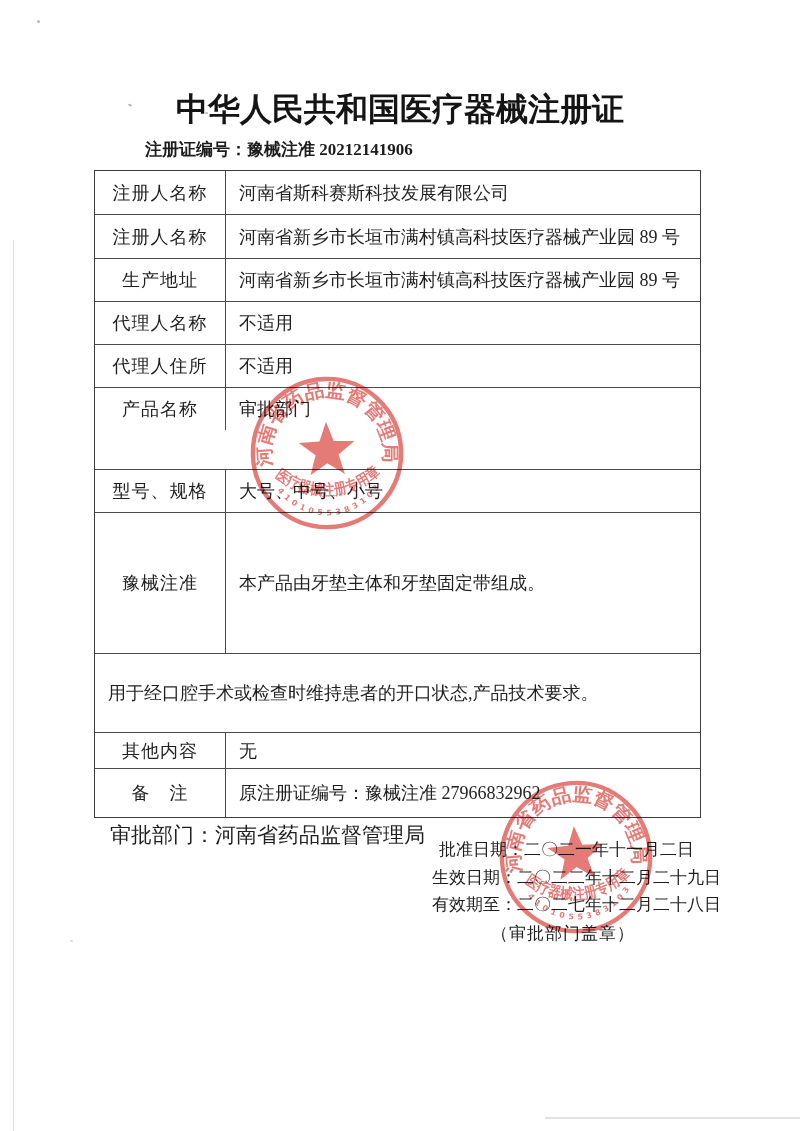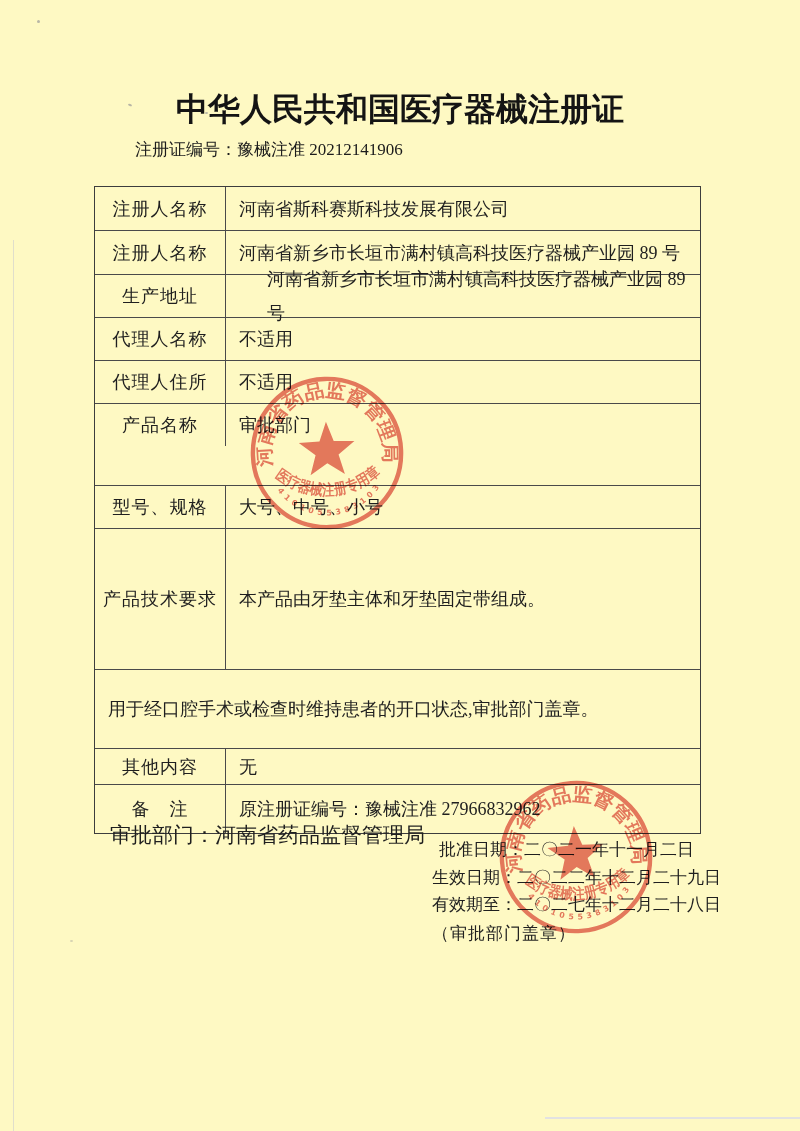--- a/index.html
+++ b/index.html
@@ -1,21 +1,21 @@
 <!DOCTYPE html>
 <html><head>
 <meta charset="utf-8">
 <style>
   * { margin: 0; padding: 0; box-sizing: border-box; }
   html,body { background: #e9e9e9; }
   .page {
     position: relative;
     width: 800px; height: 1131px;
     margin: 0 auto;
-    background: #fef9c3;
+    background: #ffffff;
     overflow: hidden;
     font-family: "Liberation Serif", "DejaVu Serif", serif;
     color: #1f1f1f;
   }
   
   .edge-line-left {
     position: absolute; left: 13px; top: 240px; width: 1px; height: 891px;
     background: #cfcfcf; opacity: .65;
   }
   .edge-line-bottom {
@@ -28,66 +28,66 @@
   .sp3 { left: 205px; top: 112px; width: 3px; height: 2px; }
   .sp4 { left: 70px; top: 940px; width: 3px; height: 2px; opacity:.4; }
 
   .doc-title {
     position: absolute; top: 88px; left: 0; width: 800px;
     text-align: center;
     font-size: 32px; font-weight: 700; letter-spacing: 0px;
     color: #141414;
   }
   .cert-line {
-    position: absolute; top: 138px; left: 135px;
-    font-size: 17px; font-weight: 400; color: #1c1c1c;
+    position: absolute; top: 138px; left: 145px;
+    font-size: 17px; font-weight: 700; color: #1c1c1c;
   }
 
   .cert-table {
-    position: absolute; left: 94px; top: 186px; width: 607px;
+    position: absolute; left: 94px; top: 170px; width: 607px;
     border: 1.5px solid #3d3d3d;
   }
   .row { display: flex; border-top: 1px solid #4a4a4a; }
   .row:first-child { border-top: none; }
   .cell-label {
     width: 131px; flex: none;
     display: flex; align-items: center; justify-content: center;
     border-right: 1px solid #4a4a4a;
     font-size: 18px; letter-spacing: 1px;
     text-align: center;
   }
   .cell-value {
     flex: 1;
     display: flex; align-items: center;
     padding: 2px 10px 2px 13px;
     font-size: 18px; line-height: 34px;
   }
   .row:nth-child(1)  { height: 43px; }
   .row:nth-child(2)  { height: 44px; }
-  .row:nth-child(3)  { height: 43px; gap: 28px; }
+  .row:nth-child(3)  { height: 43px; }
   .row:nth-child(4)  { height: 43px; }
   .row:nth-child(5)  { height: 43px; }
   .row:nth-child(6)  { height: 43px; }
   .row:nth-child(7)  { height: 43px; margin-top: 39px; }
   .row:nth-child(8)  { height: 141px; }
   .row:nth-child(9)  { height: 79px; }
   .row:nth-child(10) { height: 36px; }
   .row:nth-child(11) { height: 49px; }
   .row:nth-child(12) { height: 36px; }
 
   .footer-dept {
     position: absolute; left: 110px; top: 821px;
     font-size: 21px;
   }
   .footer-dates {
     position: absolute; left: 432px; top: 836px; width: 262px;
     font-size: 17px; line-height: 27.5px;
   }
   .date-line { text-align: right; white-space: nowrap; }
-  .seal-note { margin-top: 1px; letter-spacing: 1px; }
+  .seal-note { text-align: center; margin-top: 1px; letter-spacing: 1px; }
 
   .stamp {
     position: absolute;
     width: 156px; height: 156px;
     color: #dc5550;
     opacity: .78;
     mix-blend-mode: multiply;
     pointer-events: none;
   }
   .stamp-top    { left: 249px; top: 375px; transform: rotate(-2deg); }
@@ -135,25 +135,25 @@
     </div>
     <div class="row">
       <div class="cell-label">产品名称</div>
       <div class="cell-value">审批部门</div>
     </div>
     <div class="row">
       <div class="cell-label">型号、规格</div>
       <div class="cell-value">大号、中号、小号</div>
     </div>
     <div class="row">
-      <div class="cell-label">产品技术要求</div>
+      <div class="cell-label">豫械注准</div>
       <div class="cell-value">本产品由牙垫主体和牙垫固定带组成。</div>
     </div>
     <div class="row">
-      <div class="cell-value">用于经口腔手术或检查时维持患者的开口状态,审批部门盖章。</div>
+      <div class="cell-value">用于经口腔手术或检查时维持患者的开口状态,产品技术要求。</div>
     </div>
     <div class="row">
       <div class="cell-label">其他内容</div>
       <div class="cell-value">无</div>
     </div>
     <div class="row">
       <div class="cell-label">备　注</div>
       <div class="cell-value">原注册证编号：豫械注准 27966832962</div>
     </div>
   </div>

